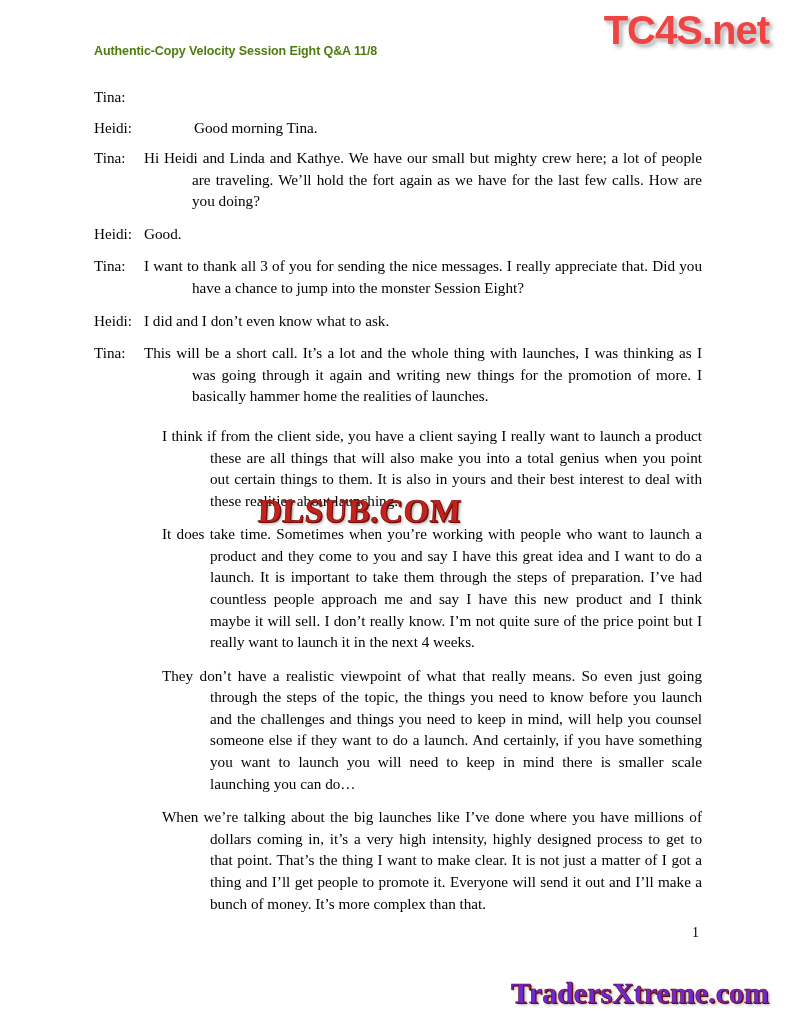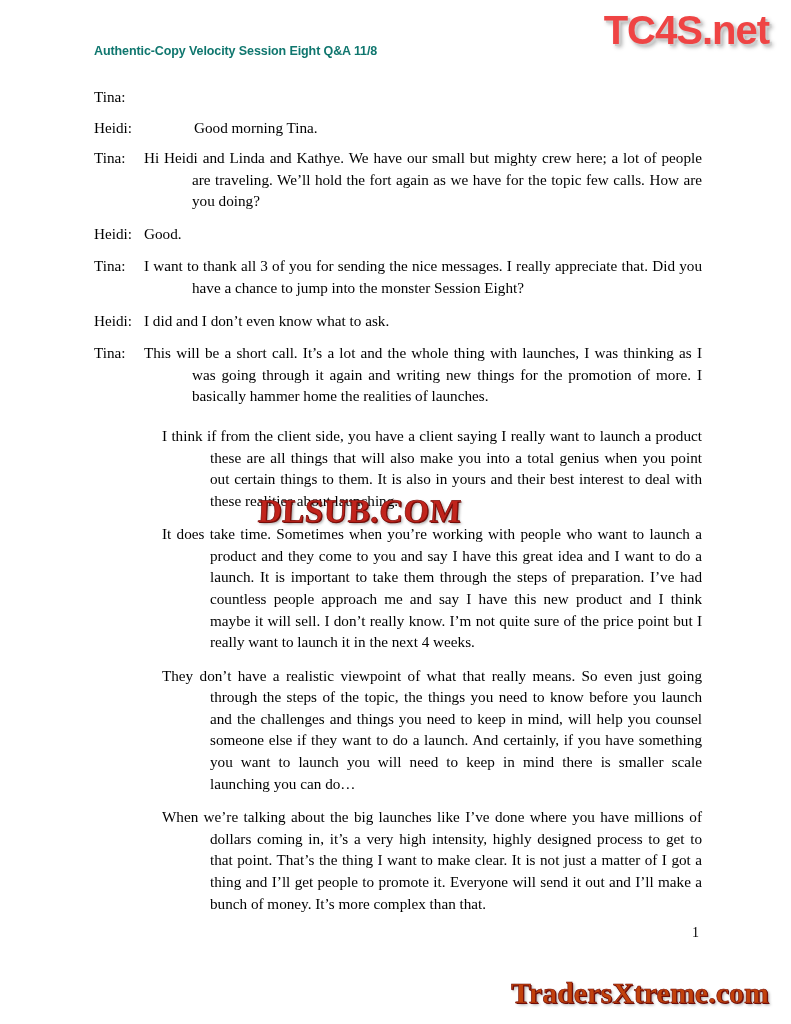--- a/index.html
+++ b/index.html
@@ -38,21 +38,21 @@
   }
 
   
   .doc-header {
     position: absolute;
     top: 44px;
     left: 94px;
     font-family: "Liberation Sans", sans-serif;
     font-size: 12.5px;
     font-weight: bold;
-    color: #0f766e;
+    color: #4d7c0f;
     letter-spacing: -0.1px;
   }
 
   
   .body-wrap {
     position: absolute;
     top: 86px;
     left: 94px;
     width: 608px;
     font-size: 15.2px;
@@ -120,21 +120,21 @@
   }
 
   
   .tx-watermark {
     position: absolute;
     bottom: 14px;
     right: 22px;
     font-family: "Liberation Serif", serif;
     font-weight: bold;
     font-size: 30px;
-    color: #c2410c;
+    color: #6d28d9;
     -webkit-text-stroke: 0.6px #6e0c08;
     text-shadow: 1px 1px 0 #6e0c08, 2px 2px 3px rgba(0,0,0,0.35);
     white-space: nowrap;
     z-index: 5;
   }
 </style>
 </head>
 <body>
 
 <div class="page">
@@ -149,21 +149,21 @@
       <div class="speaker" style="width:98px;">Tina:</div>
     </div>
 
     <div class="row tight">
       <div class="speaker" style="width:98px;">Heidi:</div>
       <div class="utter nojust">Good morning Tina.</div>
     </div>
 
     <div class="row">
       <div class="speaker" style="width:48px;">Tina:</div>
-      <div class="utter utter-hang">Hi Heidi and Linda and Kathye. We have our small but mighty crew here; a lot of people are traveling. We’ll hold the fort again as we have for the topic few calls. How are you doing?</div>
+      <div class="utter utter-hang">Hi Heidi and Linda and Kathye. We have our small but mighty crew here; a lot of people are traveling. We’ll hold the fort again as we have for the last few calls. How are you doing?</div>
     </div>
 
     <div class="row">
       <div class="speaker" style="width:48px;">Heidi:</div>
       <div class="utter nojust">Good.</div>
     </div>
 
     <div class="row">
       <div class="speaker" style="width:48px;">Tina:</div>
       <div class="utter utter-hang">I want to thank all 3 of you for sending the nice messages. I really appreciate that. Did you have a chance to jump into the monster Session Eight?</div>

